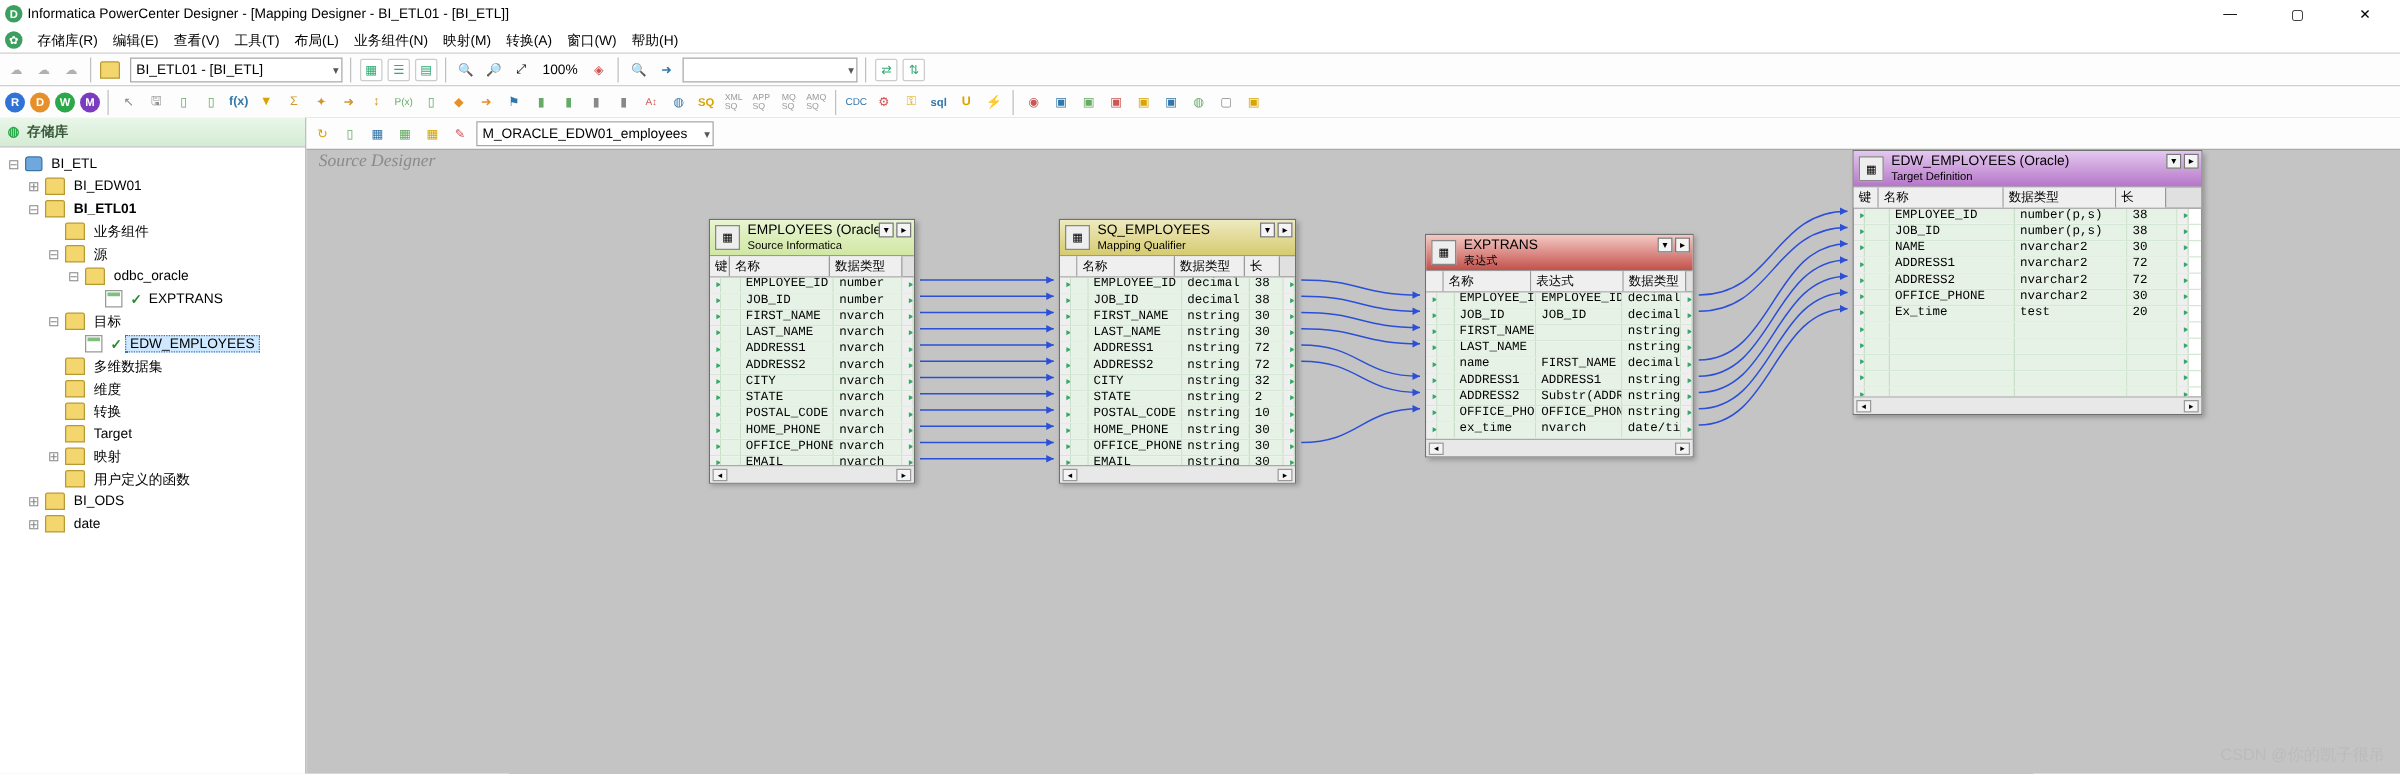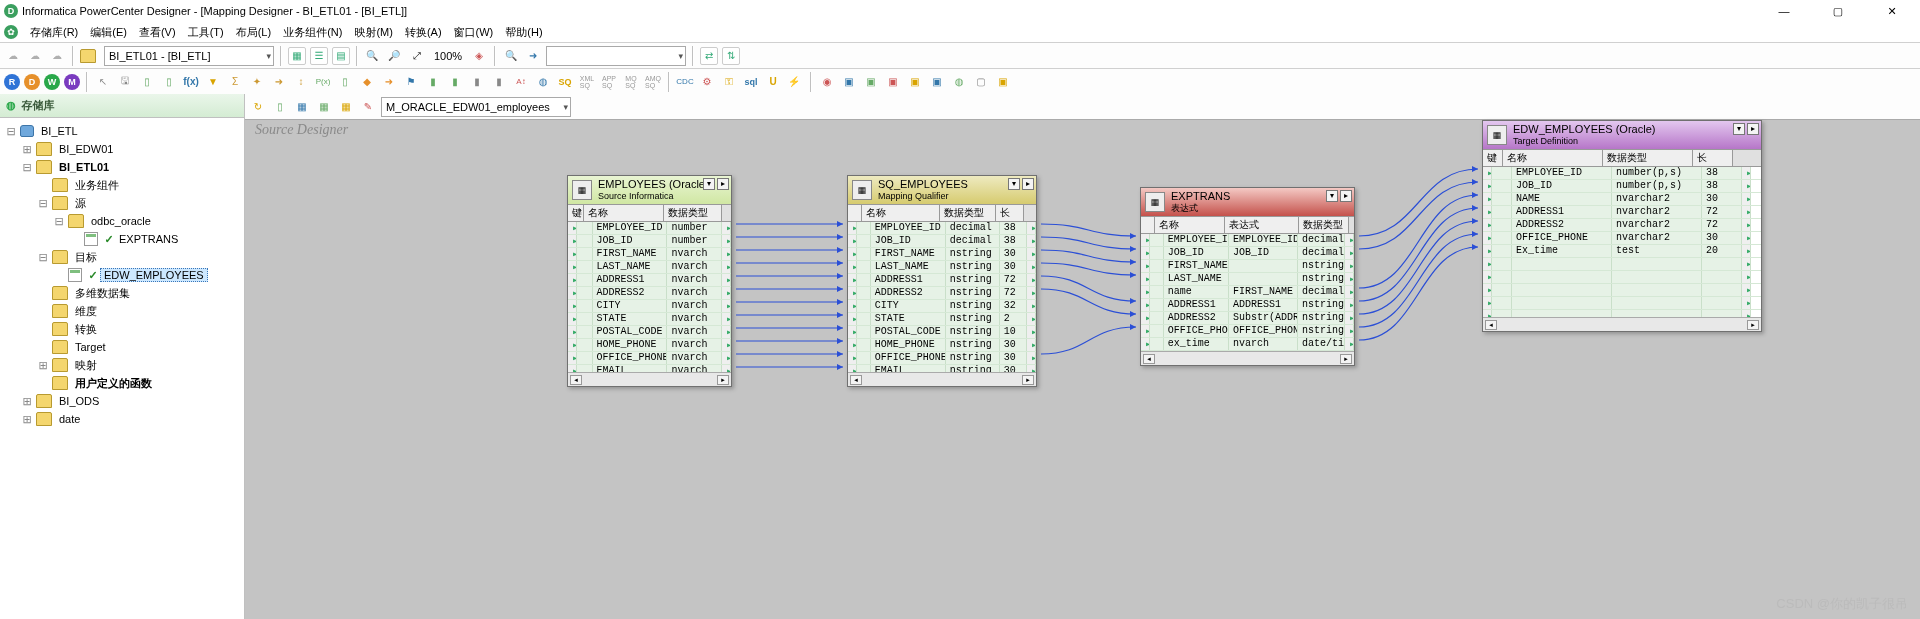--- a/index.html
+++ b/index.html
@@ -288,21 +288,21 @@
           </span>
           <span class="lbl">Target</span>
         </div>
         <div class="tn" style="padding-left: 32px;">
           <span class="tw">⊞</span>
           <span style="display: inline-flex;">
             <span class="fld-icon"></span>
           </span>
           <span class="lbl">映射</span>
         </div>
-        <div class="tn" style="padding-left: 32px; font-weight: bold;">
+        <div class="tn" style="padding-left: 32px;">
           <span class="tw hidden">·</span>
           <span style="display: inline-flex;">
             <span class="fld-icon"></span>
           </span>
           <span class="lbl">用户定义的函数</span>
         </div>
         <div class="tn" style="padding-left: 16px;">
           <span class="tw">⊞</span>
           <span style="display: inline-flex;">
             <span class="fld-icon"></span>

